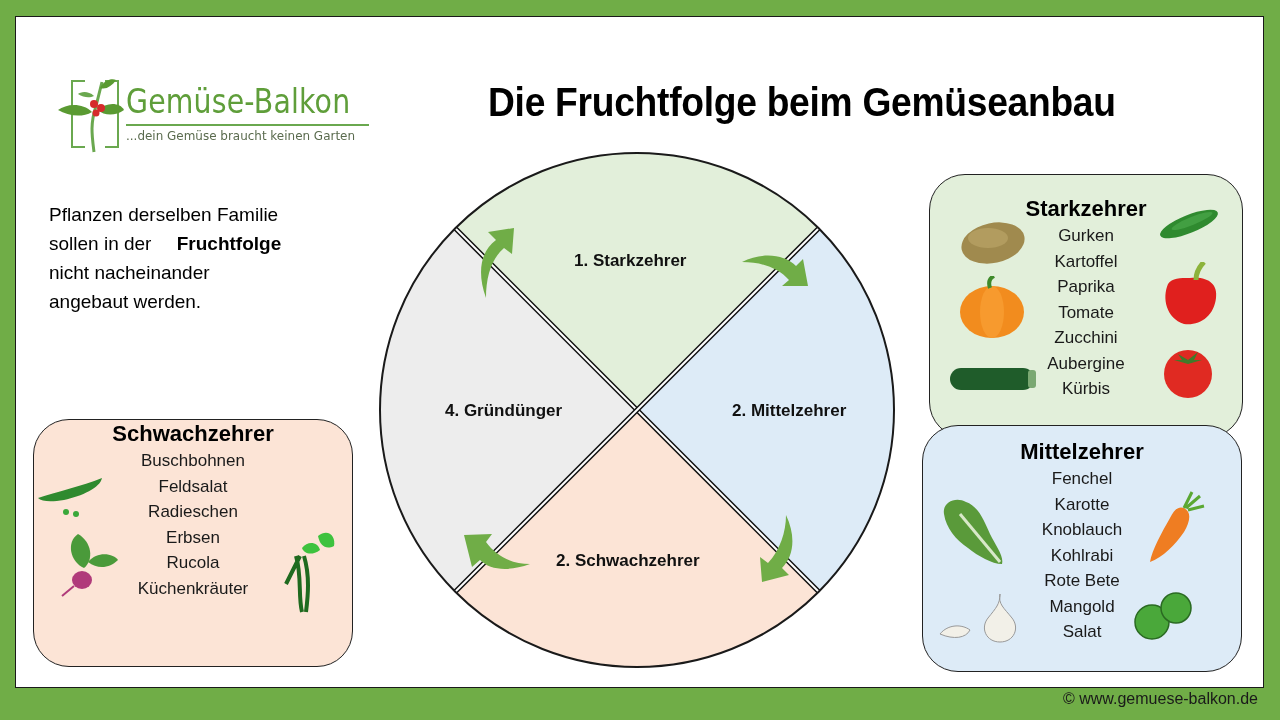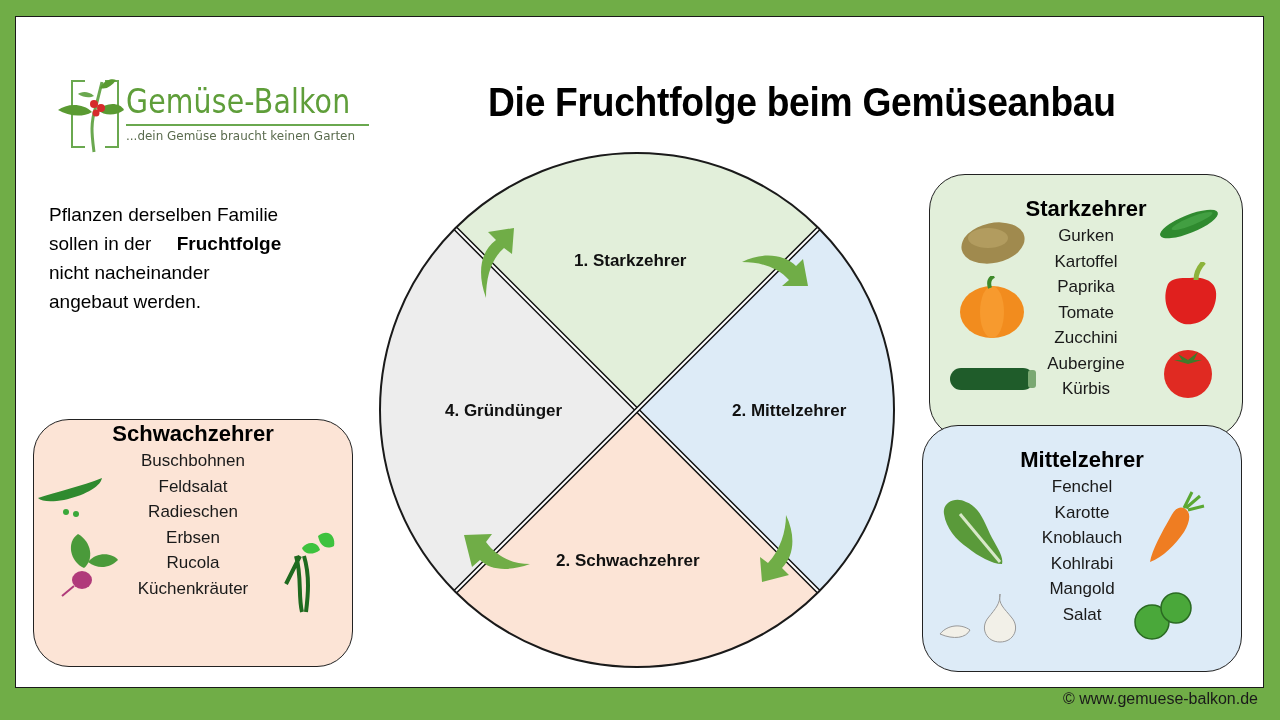--- a/index.html
+++ b/index.html
@@ -26,21 +26,21 @@
   .intro { left: 49px; top: 200px; font-size: 19px; line-height: 29px; color: #000000; width: 290px; }
   .intro b { font-weight: bold; margin-left: 20px; }
   
   .box {
     position: absolute; border: 1.5px solid #222; border-radius: 36px; box-sizing: border-box;
     text-align: center;
   }
   .box h3 { margin: 0; font-size: 22px; font-weight: bold; color: #000; }
   .box ul { list-style: none; margin: 0; padding: 0; font-size: 17px; color: #1a1a1a; line-height: 25.5px; }
   .box-stark { left: 929px; top: 166px; width: 314px; height: 264px; background: #e2efda; padding-top: 20px; margin-top: 8px; }
-  .box-mittel { left: 922px; top: 425px; width: 320px; height: 247px; background: #ddebf7; padding-top: 20px; }
+  .box-mittel { left: 922px; top: 425px; width: 320px; height: 247px; background: #ddebf7; padding-top: 12px; }
   .box-schwach { left: 33px; top: 419px; width: 320px; height: 248px; background: #fce4d6; }
   .box h3 { line-height: 28px; }
   .veg { position: absolute; }
   .wheel { position: absolute; left: 0; top: 0; }
   .seg-label { position: absolute; font-size: 17px; font-weight: bold; color: #111; white-space: nowrap; }
   .footer { position: absolute; right: 22px; top: 690px; font-size: 16px; color: #1a1a1a; white-space: nowrap; }
 </style>
 </head>
 <body>
 
@@ -144,20 +144,21 @@
     <path d="M18 8 L28 14 L38 6 L34 14 L42 14 L28 18 L14 14 L22 14 Z" fill="#3f7a2a"></path>
   </svg>
 
 <div class="box box-mittel">
   <h3>Mittelzehrer</h3>
   <ul>
     <li>Fenchel</li>
     <li>Karotte</li>
     <li>Knoblauch</li>
     <li>Kohlrabi</li>
+    <li>Rote Bete</li>
     <li>Mangold</li>
     <li>Salat</li>
   </ul>
 </div>
 <svg class="veg" style="left:938px;top:494px" width="70" height="74">
     <path d="M6 20 C4 8 18 2 28 8 C40 12 46 26 52 40 C58 52 66 62 64 70 C54 70 40 62 30 54 C18 46 8 34 6 20 Z" fill="#5a9a3a"></path>
     <path d="M22 20 L62 68" stroke="#d8e8c8" stroke-width="3"></path>
   </svg>
 <svg class="veg" style="left:1146px;top:488px" width="60" height="76">
     <path d="M38 20 C46 24 44 34 38 44 C30 56 16 70 4 74 C6 62 16 44 24 30 C28 22 32 18 38 20 Z" fill="#ef7d22"></path>

